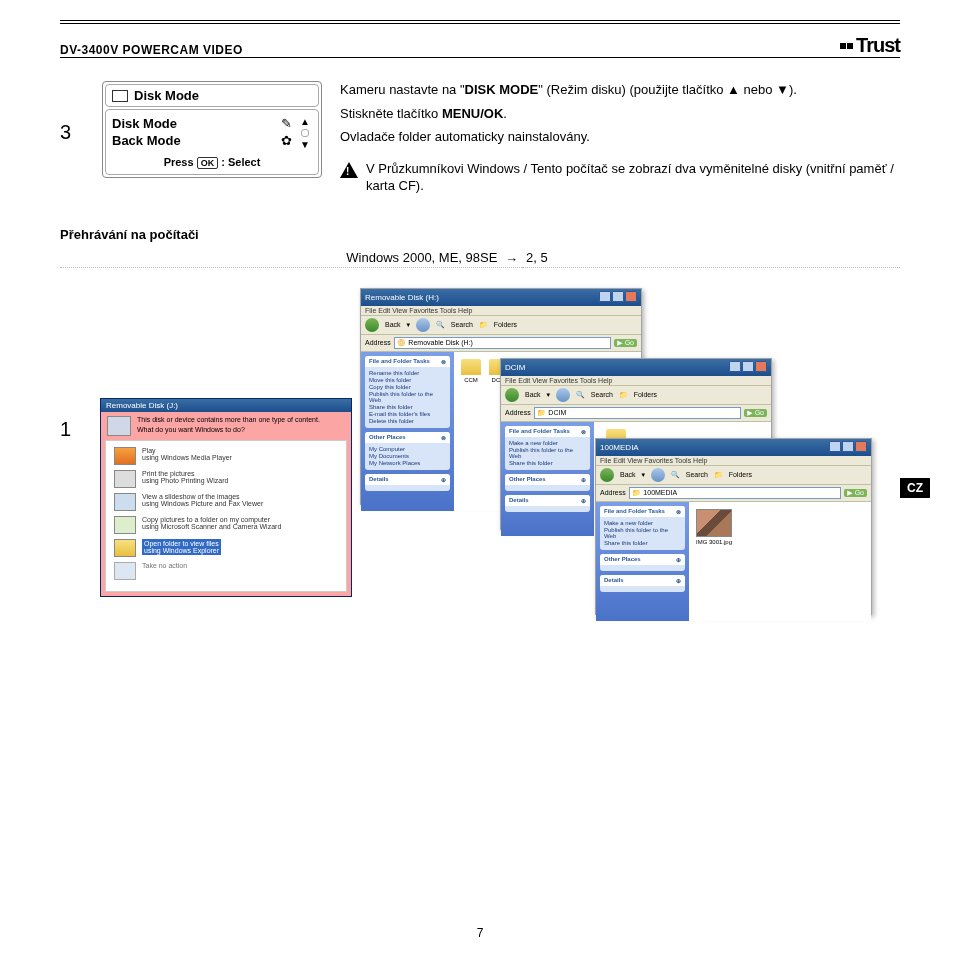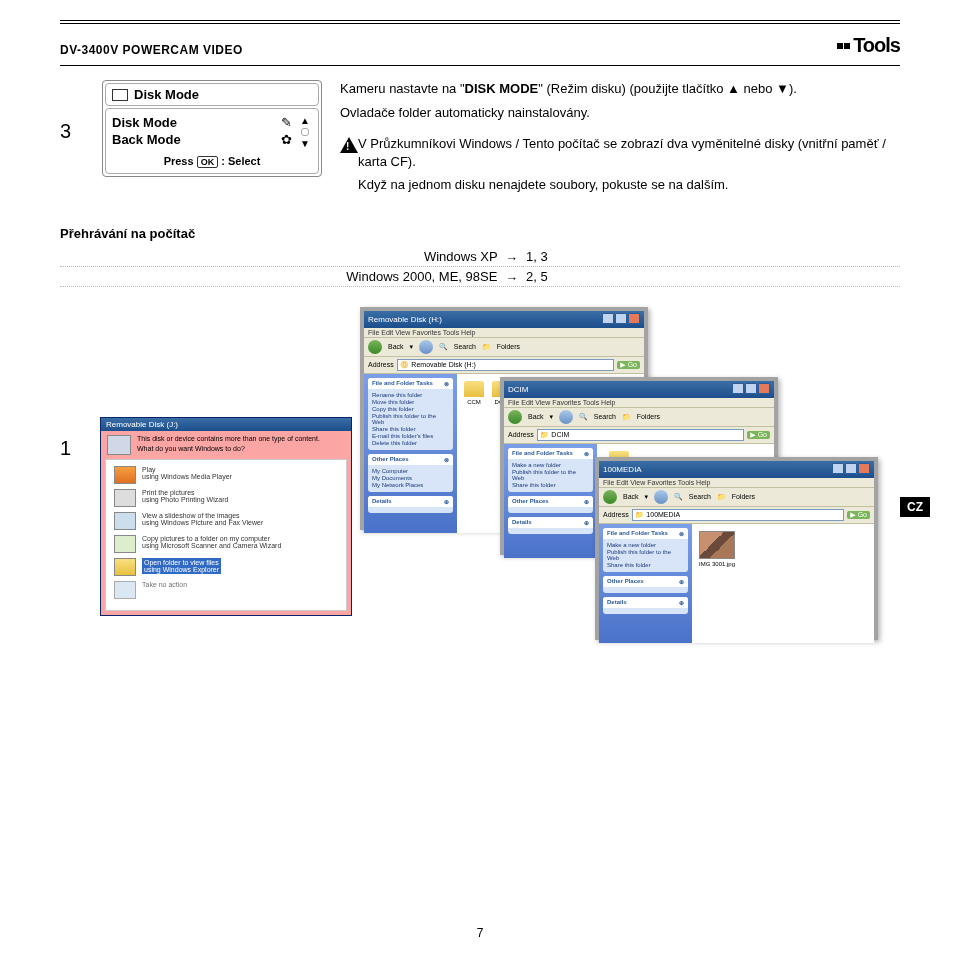--- a/index.html
+++ b/index.html
@@ -23,22 +23,22 @@
   }
   .top-rule2 {
     border-top: 1px solid #000;
     margin-bottom: 10px;
   }
   .header-row {
     display: flex;
     justify-content: space-between;
     align-items: flex-end;
     border-bottom: 1px solid #000;
-    padding-bottom: 8px;
-    margin-bottom: 14px;
+    padding-bottom: 0;
+    margin-bottom: 23px;
   }
   .product-title {
     font-size: 12px;
     font-weight: bold;
     letter-spacing: 0.5px;
   }
   .brand {
     font-size: 20px;
     font-weight: 900;
     letter-spacing: -1px;
@@ -124,21 +124,21 @@
   .scroll-arrow { font-size: 10px; }
   .scroll-track { flex: 1; width: 6px; border: 1px solid #aaa; border-radius: 3px; }
   .instructions {
     flex: 1;
     font-size: 13px;
     line-height: 1.35;
   }
   .instructions p { margin: 0 0 6px 0; }
   .warn-row {
     display: flex;
-    gap: 0;
+    gap: 8px;
     margin-top: 14px;
   }
   .warn-icon {
     width: 0; height: 0;
     border-left: 9px solid transparent;
     border-right: 9px solid transparent;
     border-bottom: 16px solid #000;
     position: relative;
     flex-shrink: 0;
     margin-top: 2px;
@@ -187,21 +187,21 @@
     top: 190px;
     background: #000;
     color: #fff;
     font-size: 12px;
     font-weight: bold;
     padding: 3px 7px;
   }
   .win {
     position: absolute;
     background: #ece9d8;
-    border: 4px solid #a3a3a3;
+    border: 1px solid #a3a3a3;
     box-shadow: 2px 2px 5px rgba(0,0,0,0.3);
     font-size: 8px;
     color: #000;
   }
   .win .titlebar {
     background: linear-gradient(#3a6ea5, #1c4e8c);
     color: #fff;
     display: flex;
     justify-content: space-between;
     align-items: center;
@@ -365,21 +365,21 @@
   <div class="top-rule"></div>
   <div class="top-rule2"></div>
 
   <div class="header-row">
     <div class="product-title">DV-3400V POWERCAM VIDEO</div>
     <div class="brand">
       <span class="sq">
           <span></span>
           <span></span>
         </span>
-      <span>Tools</span>
+      <span>Trust</span>
     </div>
   </div>
 
   <div class="row-3">
     <div class="col-num">3</div>
 
     <div class="disk-mode-box">
       <div class="dm-outer">
         <div class="dm-title">
           <span class="dm-title-icon"></span>
@@ -409,38 +409,36 @@
             <span>: Select</span>
           </div>
         </div>
       </div>
     </div>
 
     <div class="instructions">
       <p>
         <span>Kameru nastavte na "</span><b>DISK MODE</b><span>" (Režim disku) (použijte tlačítko ▲ nebo ▼).</span>
       </p>
+      <p>
+        <span>Stiskněte tlačítko </span><b>MENU/OK</b><span>.</span>
+      </p>
       <p>Ovladače folder automaticky nainstalovány.</p>
       <div class="warn-row">
         <div class="warn-icon"></div>
         <div>
           <p>V Průzkumníkovi Windows / Tento počítač se zobrazí dva vyměnitelné disky (vnitřní paměť / karta CF).</p>
-          <p>Když na jednom disku nenajdete soubory, pokuste se na dalším.</p>
         </div>
       </div>
     </div>
   </div>
 
-  <div class="section-title">Přehrávání na počítač</div>
+  <div class="section-title">Přehrávání na počítači</div>
   <table class="os-table">
     <tbody>
-        <tr>
-      <td class="os"><span>Windows XP</span> <span class="arrow">→</span></td>
-      <td>1, 3</td>
-    </tr>
     <tr>
       <td class="os"><span>Windows 2000, ME, 98SE</span> <span class="arrow">→</span></td>
       <td>2, 5</td>
     </tr>
   </tbody>
     </table>
 
   <div class="main-figure">
     <div class="fig-num">1</div>
     <div class="lang-badge">CZ</div>

